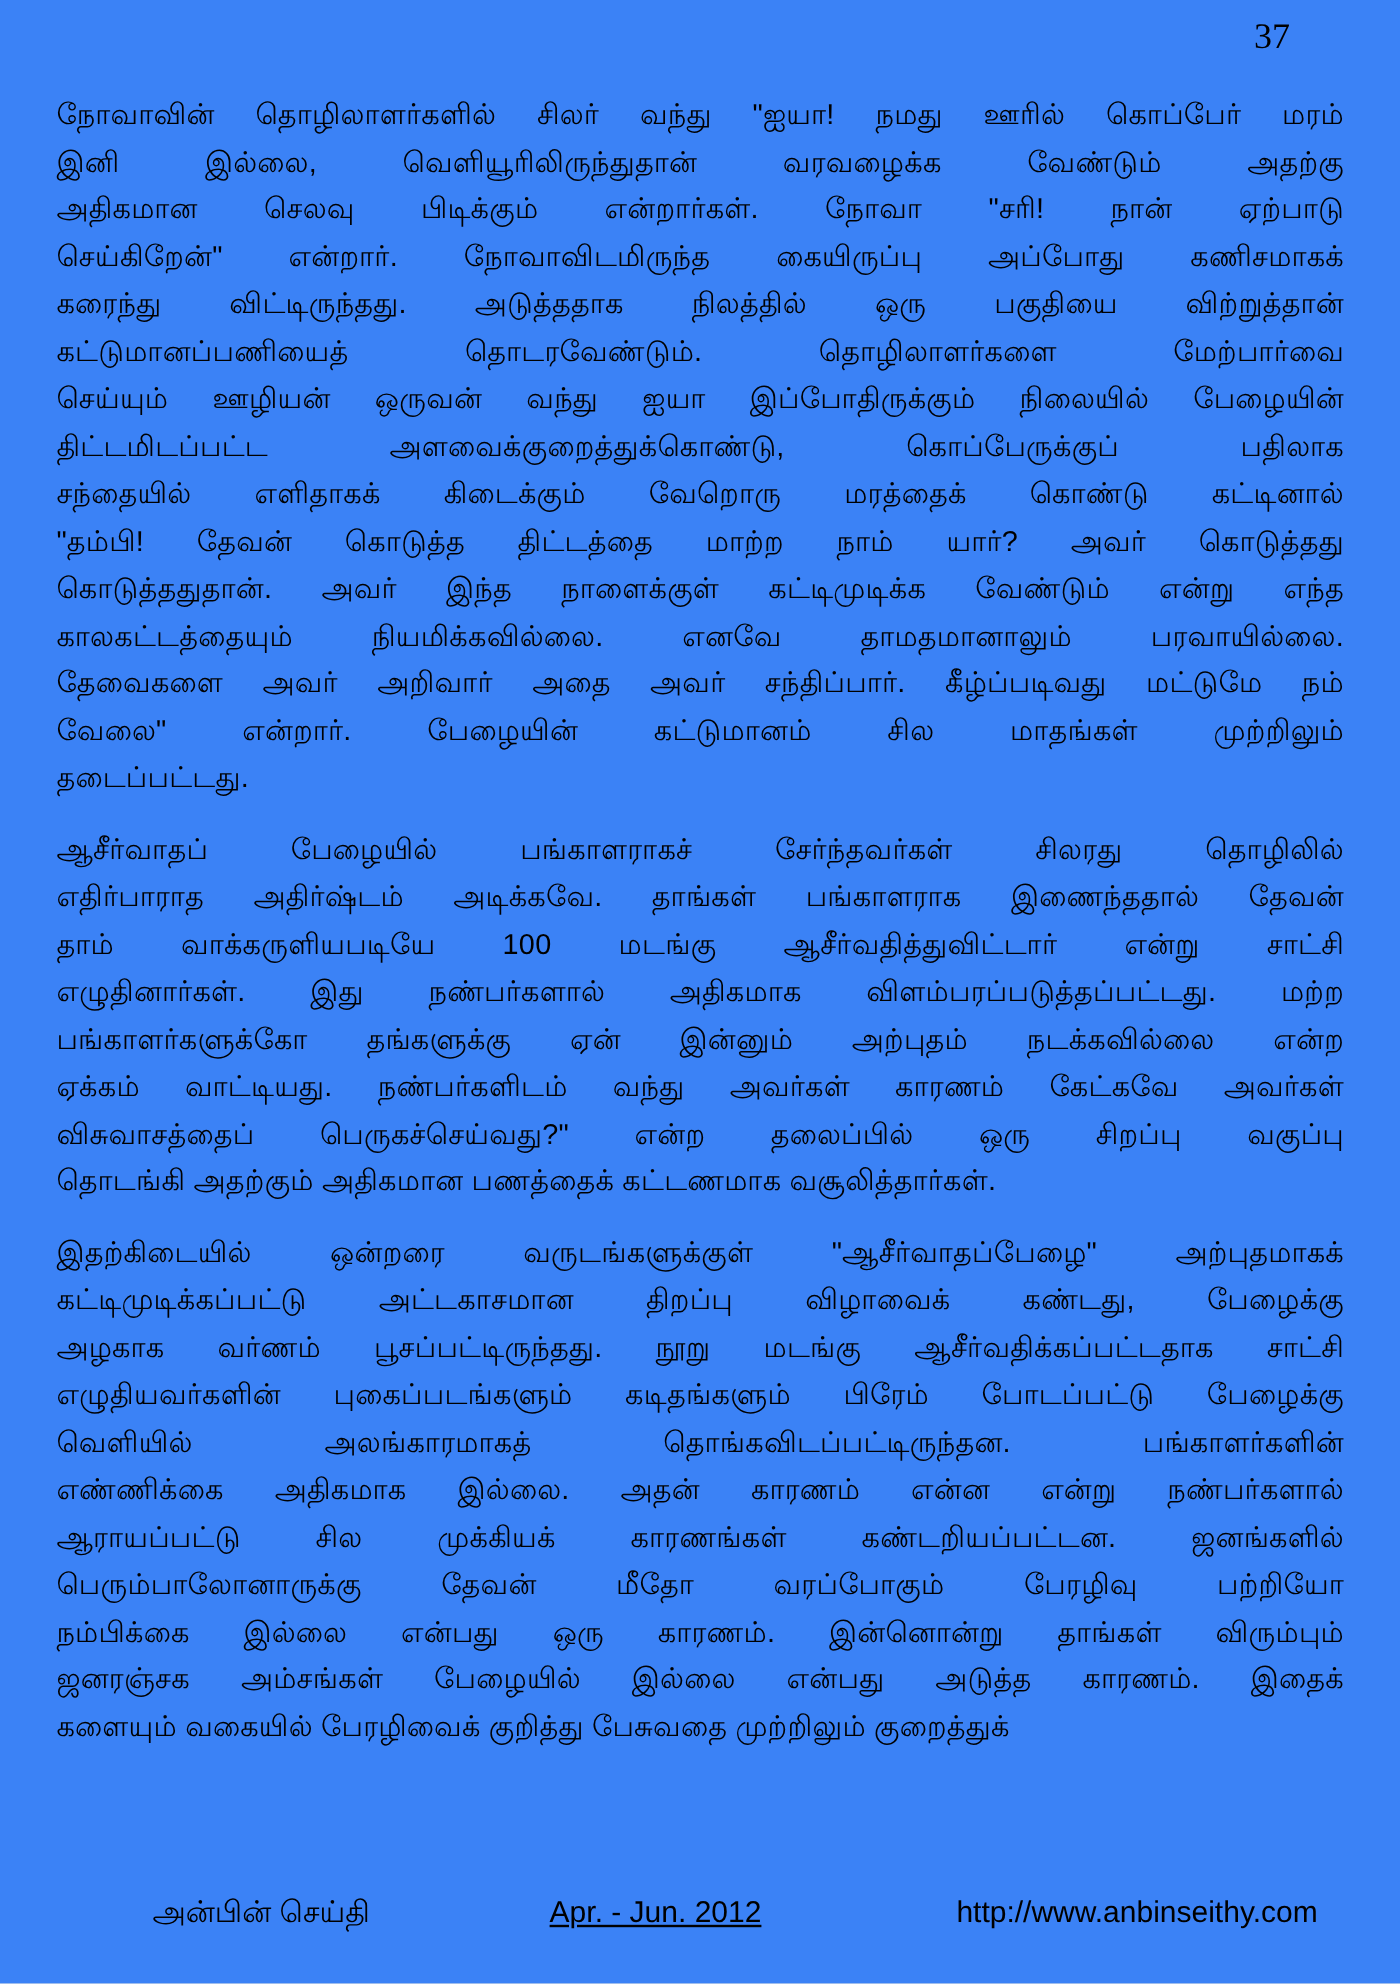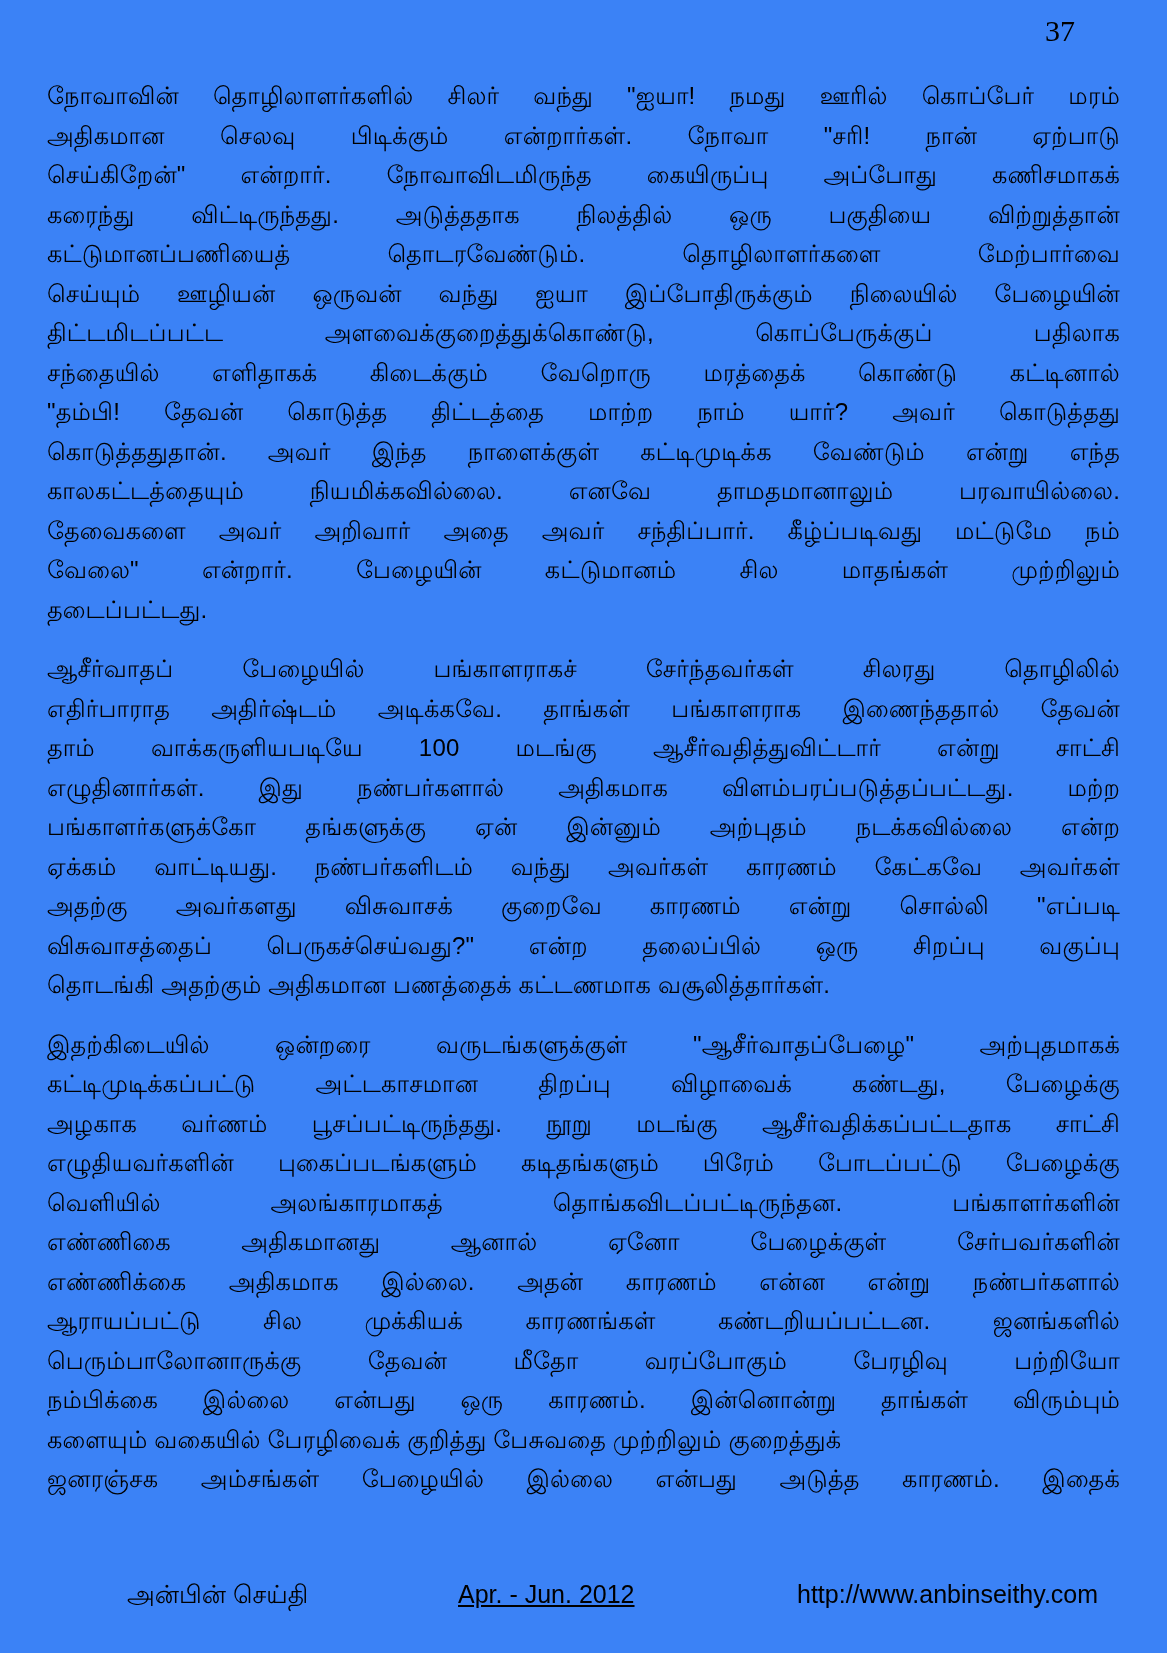--- a/index.html
+++ b/index.html
@@ -80,20 +80,21 @@
 </head>
 <body>
 
 <div class="page">
 
   <div class="page-number">37</div>
 
   <div class="body-text">
     <div class="paragraph">
         <div class="line">நோவாவின் தொழிலாளர்களில் சிலர் வந்து "ஐயா! நமது ஊரில் கொப்பேர் மரம்</div>
+        <div class="line">இனி இல்லை, வெளியூரிலிருந்துதான் வரவழைக்க வேண்டும் அதற்கு</div>
         <div class="line">அதிகமான செலவு பிடிக்கும் என்றார்கள். நோவா "சரி! நான் ஏற்பாடு</div>
         <div class="line">செய்கிறேன்" என்றார். நோவாவிடமிருந்த கையிருப்பு அப்போது கணிசமாகக்</div>
         <div class="line">கரைந்து விட்டிருந்தது. அடுத்ததாக நிலத்தில் ஒரு பகுதியை விற்றுத்தான்</div>
         <div class="line">கட்டுமானப்பணியைத் தொடரவேண்டும். தொழிலாளர்களை மேற்பார்வை</div>
         <div class="line">செய்யும் ஊழியன் ஒருவன் வந்து ஐயா இப்போதிருக்கும் நிலையில் பேழையின்</div>
         <div class="line">திட்டமிடப்பட்ட அளவைக்குறைத்துக்கொண்டு, கொப்பேருக்குப் பதிலாக</div>
         <div class="line">சந்தையில் எளிதாகக் கிடைக்கும் வேறொரு மரத்தைக் கொண்டு கட்டினால்</div>
         <div class="line">"தம்பி! தேவன் கொடுத்த திட்டத்தை மாற்ற நாம் யார்? அவர் கொடுத்தது</div>
         <div class="line">கொடுத்ததுதான். அவர் இந்த நாளைக்குள் கட்டிமுடிக்க வேண்டும் என்று எந்த</div>
         <div class="line">காலகட்டத்தையும் நியமிக்கவில்லை. எனவே தாமதமானாலும் பரவாயில்லை.</div>
@@ -101,37 +102,35 @@
         <div class="line">வேலை" என்றார். பேழையின் கட்டுமானம் சில மாதங்கள் முற்றிலும்</div>
         <div class="line last">தடைப்பட்டது.</div>
       </div>
     <div class="paragraph">
         <div class="line">ஆசீர்வாதப் பேழையில் பங்காளராகச் சேர்ந்தவர்கள் சிலரது தொழிலில்</div>
         <div class="line">எதிர்பாராத அதிர்ஷ்டம் அடிக்கவே. தாங்கள் பங்காளராக இணைந்ததால் தேவன்</div>
         <div class="line">தாம் வாக்கருளியபடியே 100 மடங்கு ஆசீர்வதித்துவிட்டார் என்று சாட்சி</div>
         <div class="line">எழுதினார்கள். இது நண்பர்களால் அதிகமாக விளம்பரப்படுத்தப்பட்டது. மற்ற</div>
         <div class="line">பங்காளர்களுக்கோ தங்களுக்கு ஏன் இன்னும் அற்புதம் நடக்கவில்லை என்ற</div>
         <div class="line">ஏக்கம் வாட்டியது. நண்பர்களிடம் வந்து அவர்கள் காரணம் கேட்கவே அவர்கள்</div>
-        <div class="line">அதற்கு அவர்களது விசுவாசக் குறைவே காரணம் என்று சொல்லி "எப்படி</div>
         <div class="line">விசுவாசத்தைப் பெருகச்செய்வது?" என்ற தலைப்பில் ஒரு சிறப்பு வகுப்பு</div>
         <div class="line last">தொடங்கி அதற்கும் அதிகமான பணத்தைக் கட்டணமாக வசூலித்தார்கள்.</div>
       </div>
     <div class="paragraph">
         <div class="line">இதற்கிடையில் ஒன்றரை வருடங்களுக்குள் "ஆசீர்வாதப்பேழை" அற்புதமாகக்</div>
         <div class="line">கட்டிமுடிக்கப்பட்டு அட்டகாசமான திறப்பு விழாவைக் கண்டது, பேழைக்கு</div>
         <div class="line">அழகாக வர்ணம் பூசப்பட்டிருந்தது. நூறு மடங்கு ஆசீர்வதிக்கப்பட்டதாக சாட்சி</div>
         <div class="line">எழுதியவர்களின் புகைப்படங்களும் கடிதங்களும் பிரேம் போடப்பட்டு பேழைக்கு</div>
         <div class="line">வெளியில் அலங்காரமாகத் தொங்கவிடப்பட்டிருந்தன. பங்காளர்களின்</div>
-        <div class="line">எண்ணிகை அதிகமானது ஆனால் ஏனோ பேழைக்குள் சேர்பவர்களின்</div>
         <div class="line">எண்ணிக்கை அதிகமாக இல்லை. அதன் காரணம் என்ன என்று நண்பர்களால்</div>
         <div class="line">ஆராயப்பட்டு சில முக்கியக் காரணங்கள் கண்டறியப்பட்டன. ஜனங்களில்</div>
         <div class="line">பெரும்பாலோனாருக்கு தேவன் மீதோ வரப்போகும் பேரழிவு பற்றியோ</div>
         <div class="line">நம்பிக்கை இல்லை என்பது ஒரு காரணம். இன்னொன்று தாங்கள் விரும்பும்</div>
+        <div class="line">ஜனரஞ்சக அம்சங்கள் பேழையில் இல்லை என்பது அடுத்த காரணம். இதைக்</div>
         <div class="line last">களையும் வகையில் பேரழிவைக் குறித்து பேசுவதை முற்றிலும் குறைத்துக்</div>
-        <div class="line">ஜனரஞ்சக அம்சங்கள் பேழையில் இல்லை என்பது அடுத்த காரணம். இதைக்</div>
       </div>
   </div>
 
   <div class="footer">
     <span class="footer-title">அன்பின் செய்தி</span>
     <span class="footer-date">Apr. - Jun. 2012</span>
     <span class="footer-url">http://www.anbinseithy.com</span>
   </div>
 
 </div>

